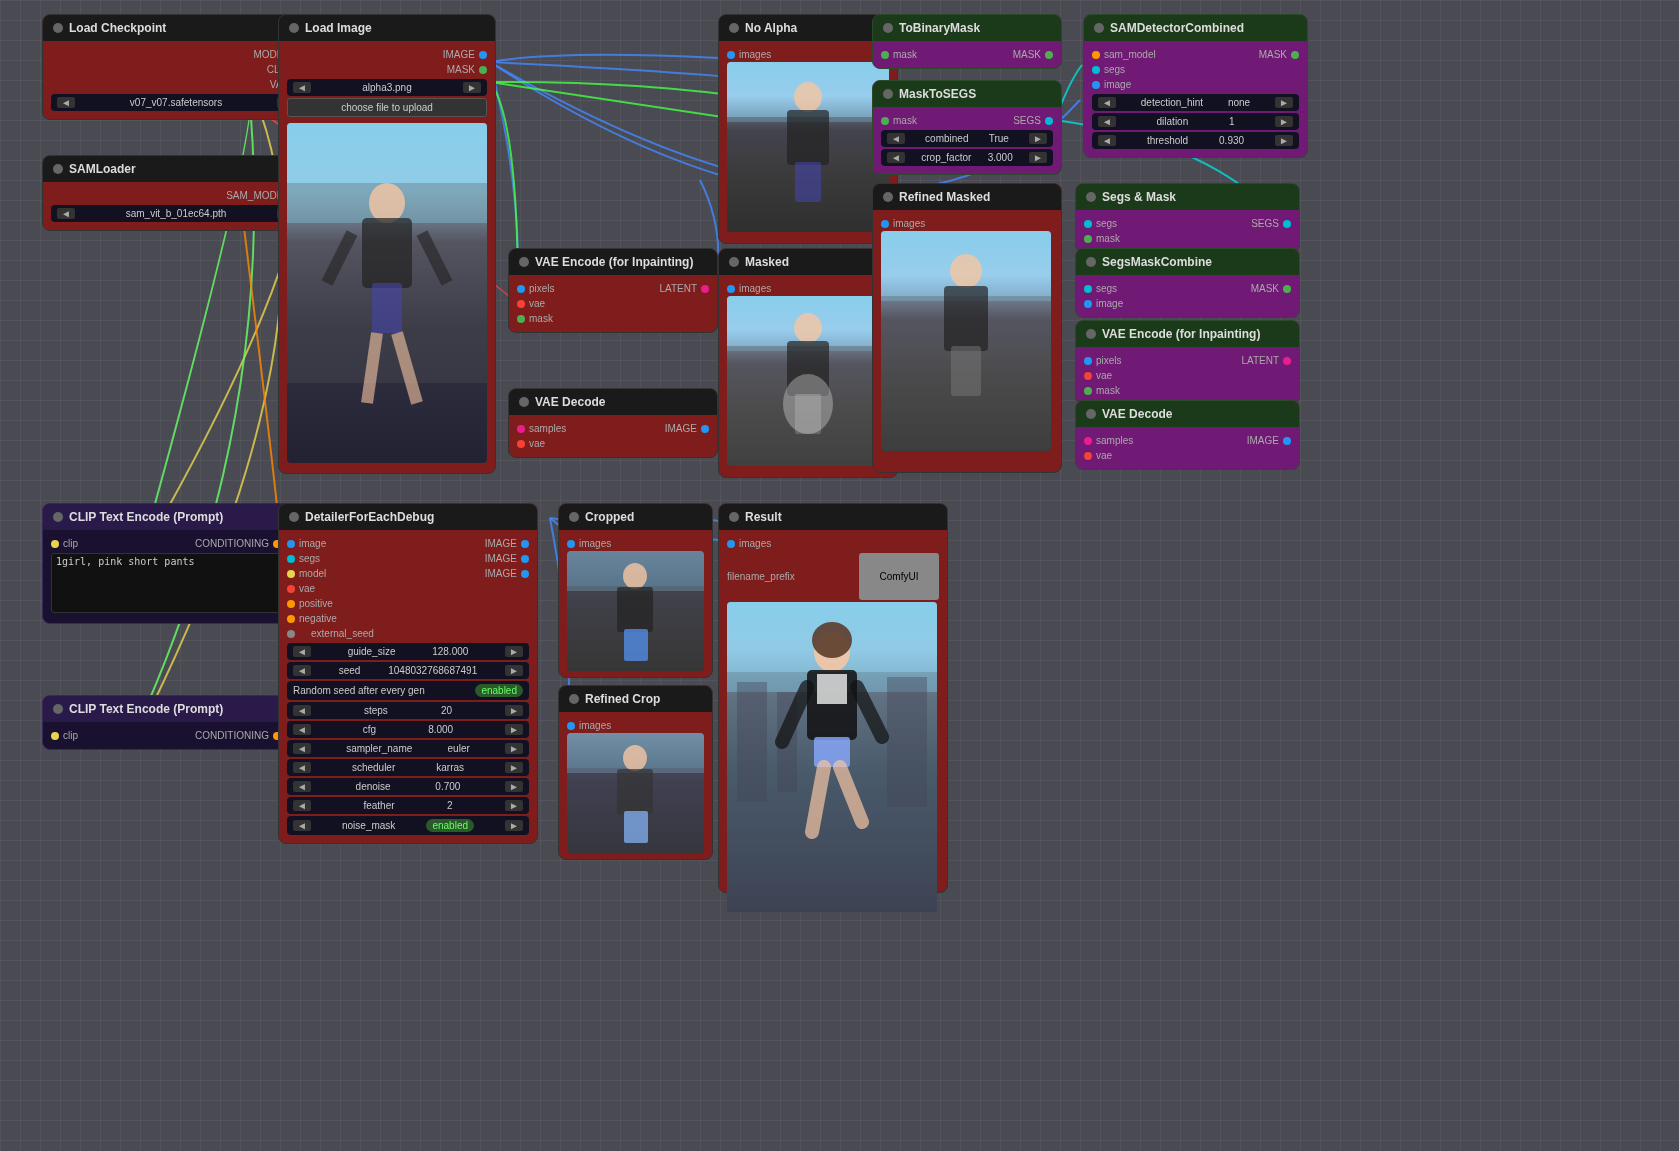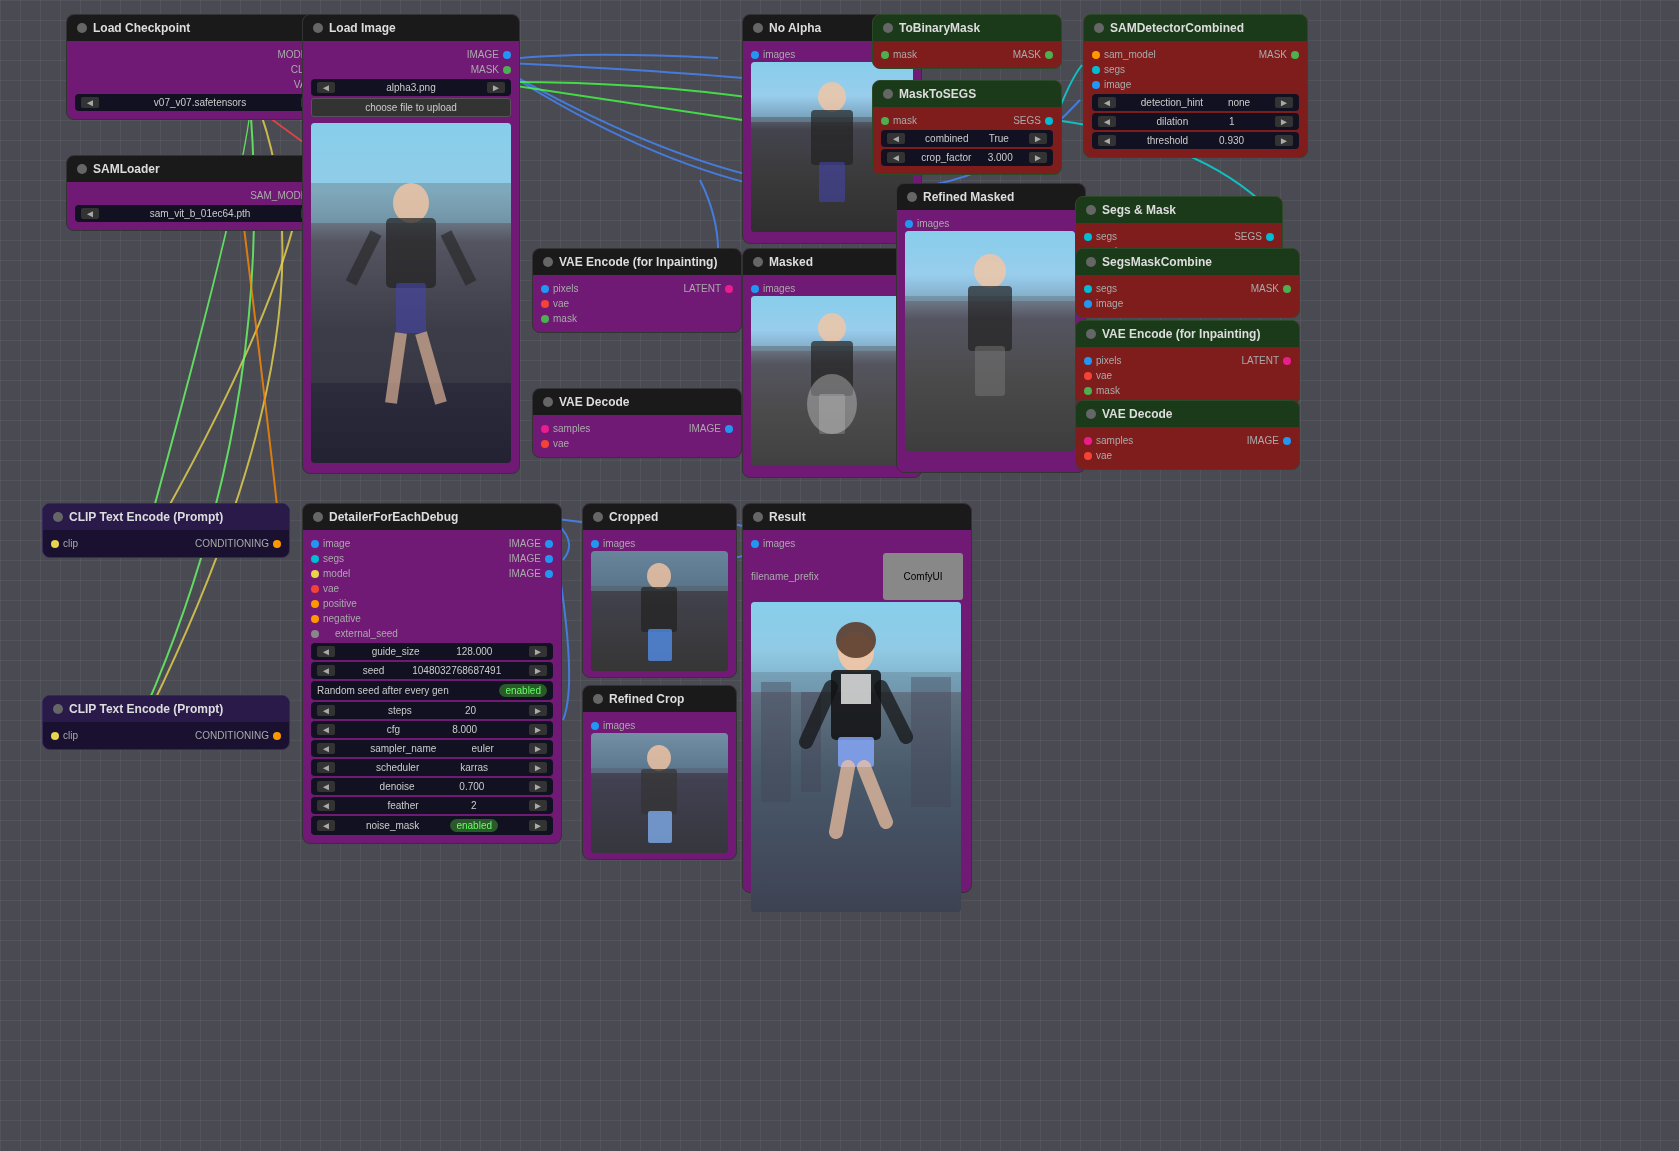--- a/index.html
+++ b/index.html
@@ -104,29 +104,29 @@
     .toggle-green {
       background: #2a5a2a;
       border-radius: 10px;
       padding: 1px 6px;
       font-size: 10px;
       color: #6f6;
     }
 
     
     .node-green .node-header { background: #1a3a1a; }
-    .node-green { background: #7f1d1d; border-color: #2a4a2a; }
+    .node-green { background: #701a75; border-color: #2a4a2a; }
 
     
     .node-purple .node-header { background: #2a1a4a; }
     .node-purple { background: #1a1030; border-color: #3a2a5a; }
 
     
     .node-dark .node-header { background: #1a1a1a; }
-    .node-dark { background: #701a75; border-color: #333; margin-left: 24px; }
+    .node-dark { background: #7f1d1d; border-color: #333; }
 
     .image-placeholder {
       background: #222;
       border-radius: 4px;
       overflow: hidden;
       display: flex;
       align-items: center;
       justify-content: center;
       color: #444;
       font-size: 10px;
@@ -333,20 +333,21 @@
     <div class="node-row">
       <div style="display:flex;align-items:center;gap:4px;">
         <div class="port-dot yellow"></div>
         <span class="port-label">clip</span>
       </div>
       <div style="display:flex;align-items:center;gap:4px;">
         <span class="port-label">CONDITIONING</span>
         <div class="port-dot orange"></div>
       </div>
     </div>
+    <textarea class="input-field" style="">1girl, pink short pants</textarea>
   </div>
 </div>
 
 <div class="node node-purple" style="left:42px; top:695px; width:248px;">
   <div class="node-header">
     <div class="dot"></div>
     <span>CLIP Text Encode (Prompt)</span>
   </div>
   <div class="node-body">
     <div class="node-row">
@@ -753,21 +754,21 @@
     </div>
     <div class="node-field">
       <span class="arrow-btn">◄</span>
       <span>threshold</span>
       <span>0.930</span>
       <span class="arrow-btn">►</span>
     </div>
   </div>
 </div>
 
-<div class="node node-green" style="left:1075px; top:196px; width:208px;">
+<div class="node node-green" style="left:1075px; top:183px; width:225px;">
   <div class="node-header">
     <div class="dot"></div>
     <span>Segs &amp; Mask</span>
   </div>
   <div class="node-body">
     <div class="node-row">
       <div style="display:flex;align-items:center;gap:4px;">
         <div class="port-dot cyan"></div>
         <span class="port-label">segs</span>
       </div>

